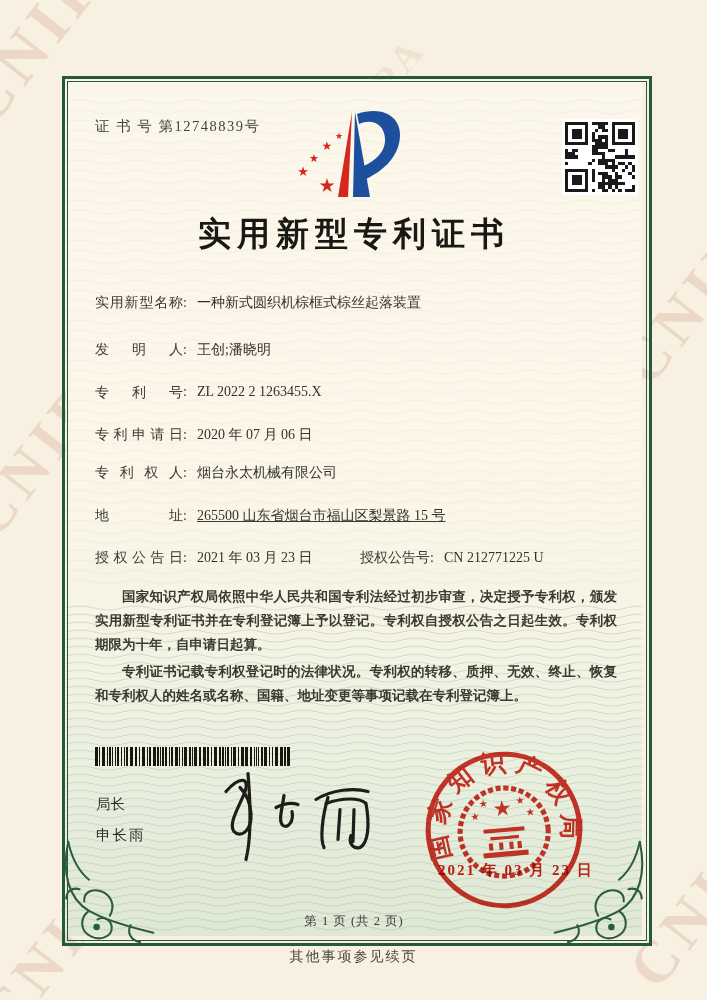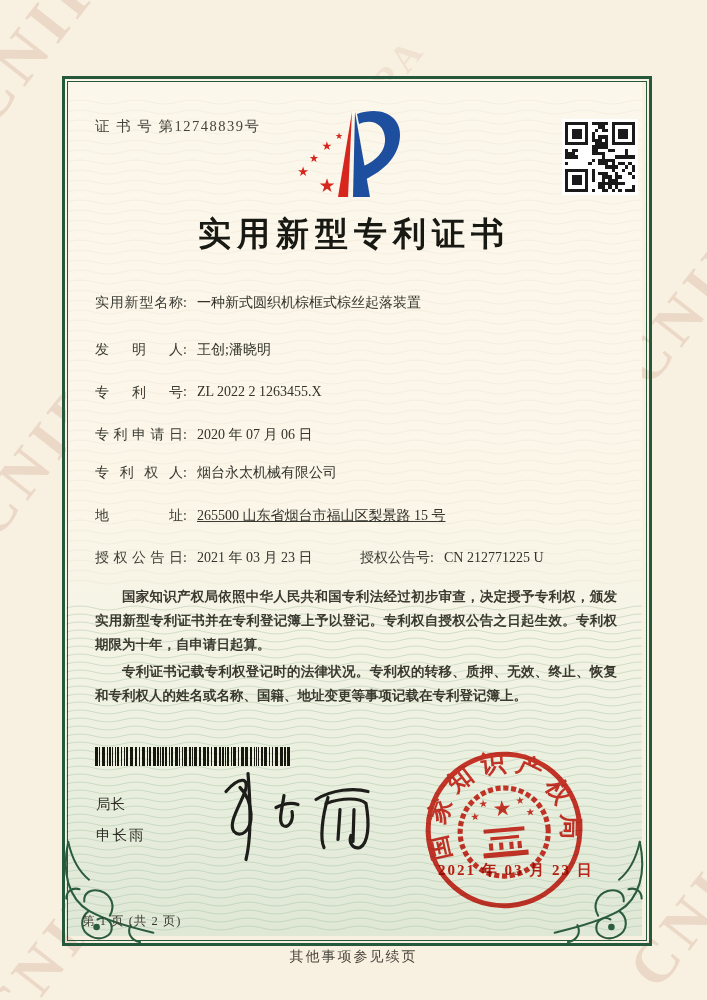--- a/index.html
+++ b/index.html
@@ -40,22 +40,22 @@
   
   .director-title{position:absolute;left:96px;top:795px;font-size:14.5px;color:#2e2e26;z-index:4;}
   .director-name{position:absolute;left:96px;top:826px;font-size:14.5px;letter-spacing:2px;color:#2e2e26;z-index:4;}
   .signature{position:absolute;left:188px;top:760px;width:210px;height:108px;z-index:5;}
   
   .seal{position:absolute;left:420px;top:746px;width:168px;height:168px;z-index:6;
         transform:rotate(-5deg);opacity:0.93;mix-blend-mode:multiply;}
   .seal-date{position:absolute;left:438px;top:861px;width:190px;font-size:15px;font-weight:bold;
              letter-spacing:2px;color:#ce2418;z-index:7;mix-blend-mode:multiply;}
   
-  .page-info{position:absolute;left:62px;top:913px;width:584px;font-size:12.5px;
-             letter-spacing:1px;color:#3a3a32;z-index:4;margin-left:20px;}
+  .page-info{position:absolute;left:62px;top:913px;width:584px;text-align:center;font-size:12.5px;
+             letter-spacing:1px;color:#3a3a32;z-index:4;}
   .continuation{position:absolute;left:0;top:948px;width:707px;text-align:center;font-size:14px;
                 letter-spacing:2px;color:#4a463c;z-index:4;}
   .flourish{position:absolute;width:104px;height:104px;z-index:3;}
   .flourish.right{left:549px;top:840px;}
   .flourish.left{left:55px;top:840px;transform:scaleX(-1);}
 </style>
 </head>
 <body>
 
 <div class="page">

